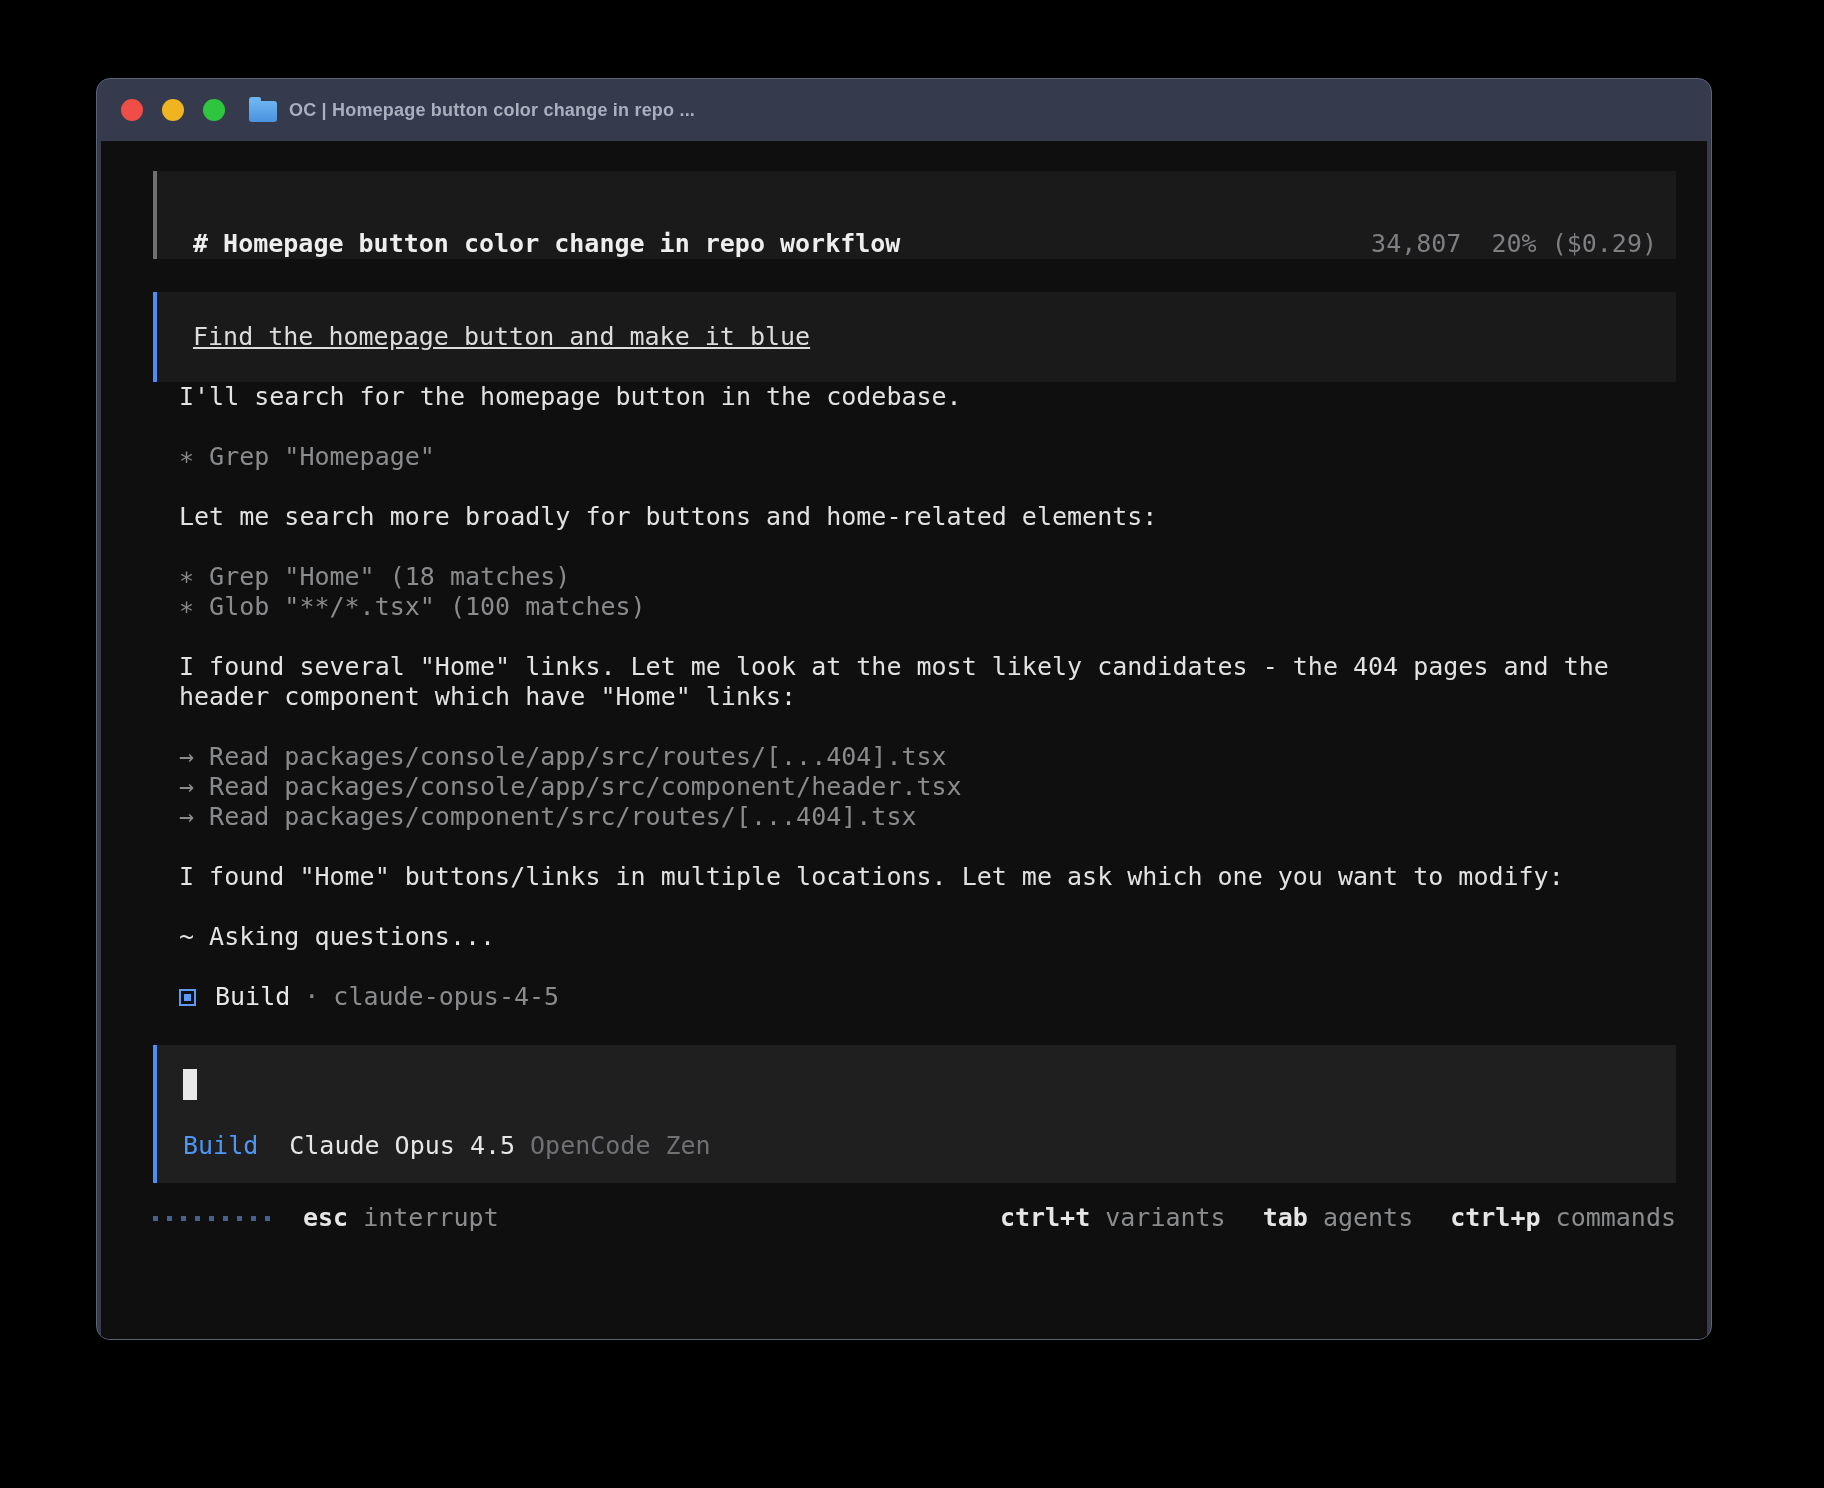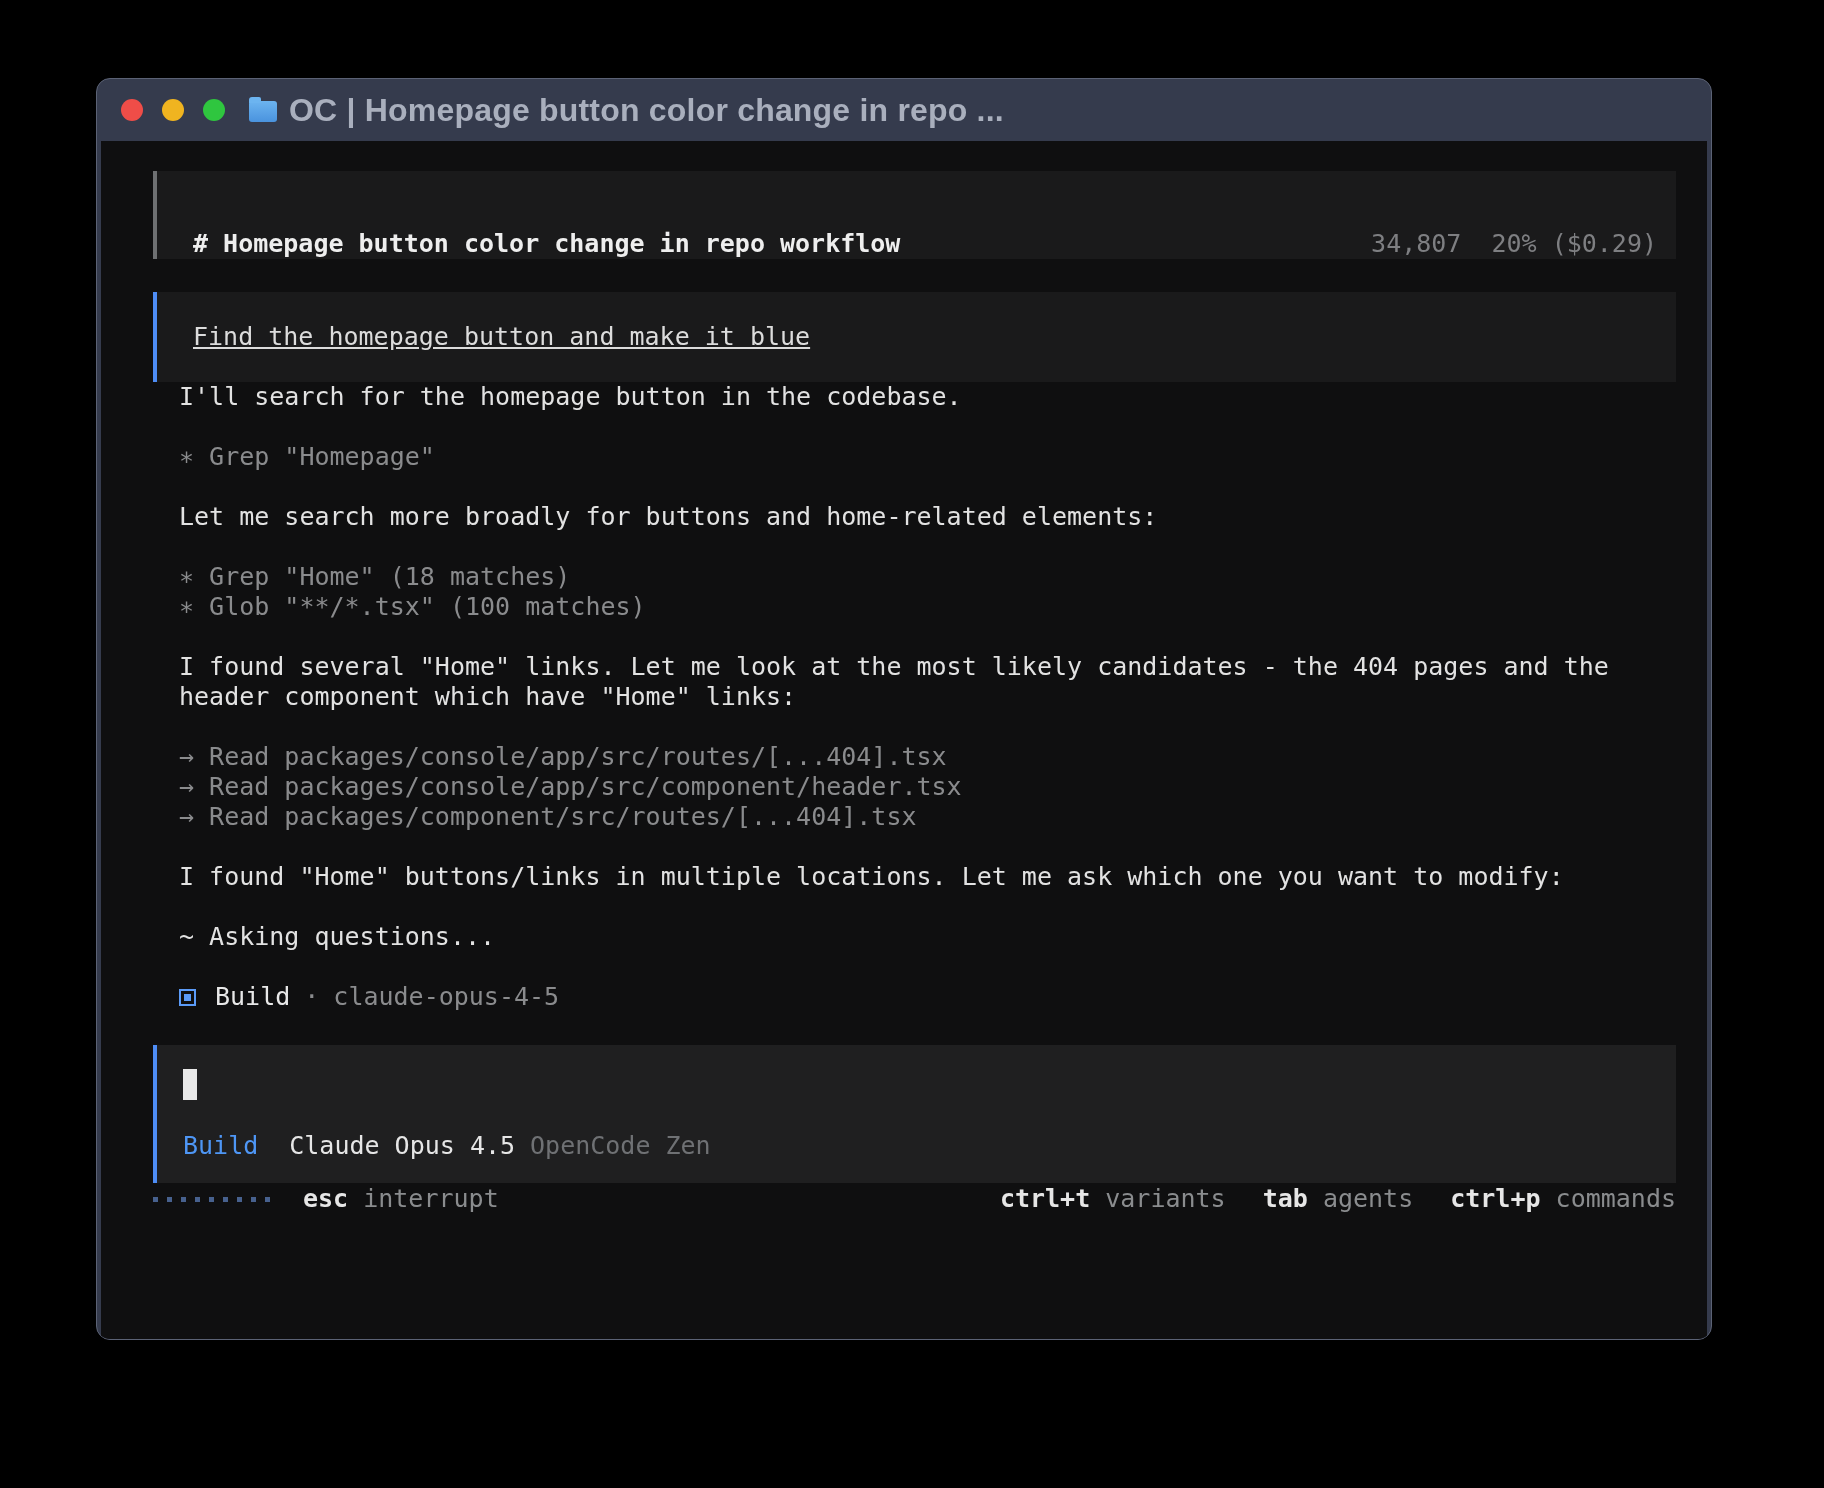--- a/index.html
+++ b/index.html
@@ -27,21 +27,21 @@
   .folder-icon {
     position:relative; width:28px; height:21px; border-radius:3px;
     background:linear-gradient(#6cb4f0, #4a93de); margin-top:3px;
   }
   .folder-icon::before {
     content:""; position:absolute; left:0; top:-4px; width:12px; height:6px;
     border-radius:3px 2px 0 0; background:#6cb4f0;
   }
   .window-title {
     font-family:"Liberation Sans", sans-serif; font-weight:bold;
-    font-size:32px; color:#a9afbd; letter-spacing:0.2px;
+    font-size:18px; color:#a9afbd; letter-spacing:0.2px;
   }
 
   
   .terminal {
     position:absolute; left:4px; right:4px; top:62px; height:1252px;
     background:#0f0f10; font-size:25px; line-height:30px; color:#e2e2e2;
   }
   .content { padding:0 31px 0 52px; }
 
   .block {
@@ -84,21 +84,21 @@
     margin-top:33px; height:138px; border-left-color:#4e8df6;
     background:#1f1f20; padding:24px 20px 0 26px;
   }
   .cursor { width:14px; height:31px; background:#e8e8e8; }
   .input-footer { margin-top:31px; display:flex; white-space:pre; }
   .input-agent    { color:#4e96f5; }
   .input-model    { color:#e6e6e6; margin-left:31px; }
   .input-provider { color:#6f7174; margin-left:15px; }
 
   .statusbar {
-    margin-top:1px; display:flex; align-items:center; height:30px;
+    margin-top:20px; display:flex; align-items:center; height:30px;
   }
   .spinner { display:flex; gap:9px; align-items:center; margin-right:33px; }
   .spinner i { width:5px; height:5px; background:#47618e; display:block; }
   .key   { font-weight:bold; color:#e6e6e6; white-space:pre; }
   .label { color:#8a8c8e; white-space:pre; }
   .statusbar .right { margin-left:auto; display:flex; }
   .shortcut { margin-left:37px; white-space:pre; }
 </style>
 </head>
 <body>

